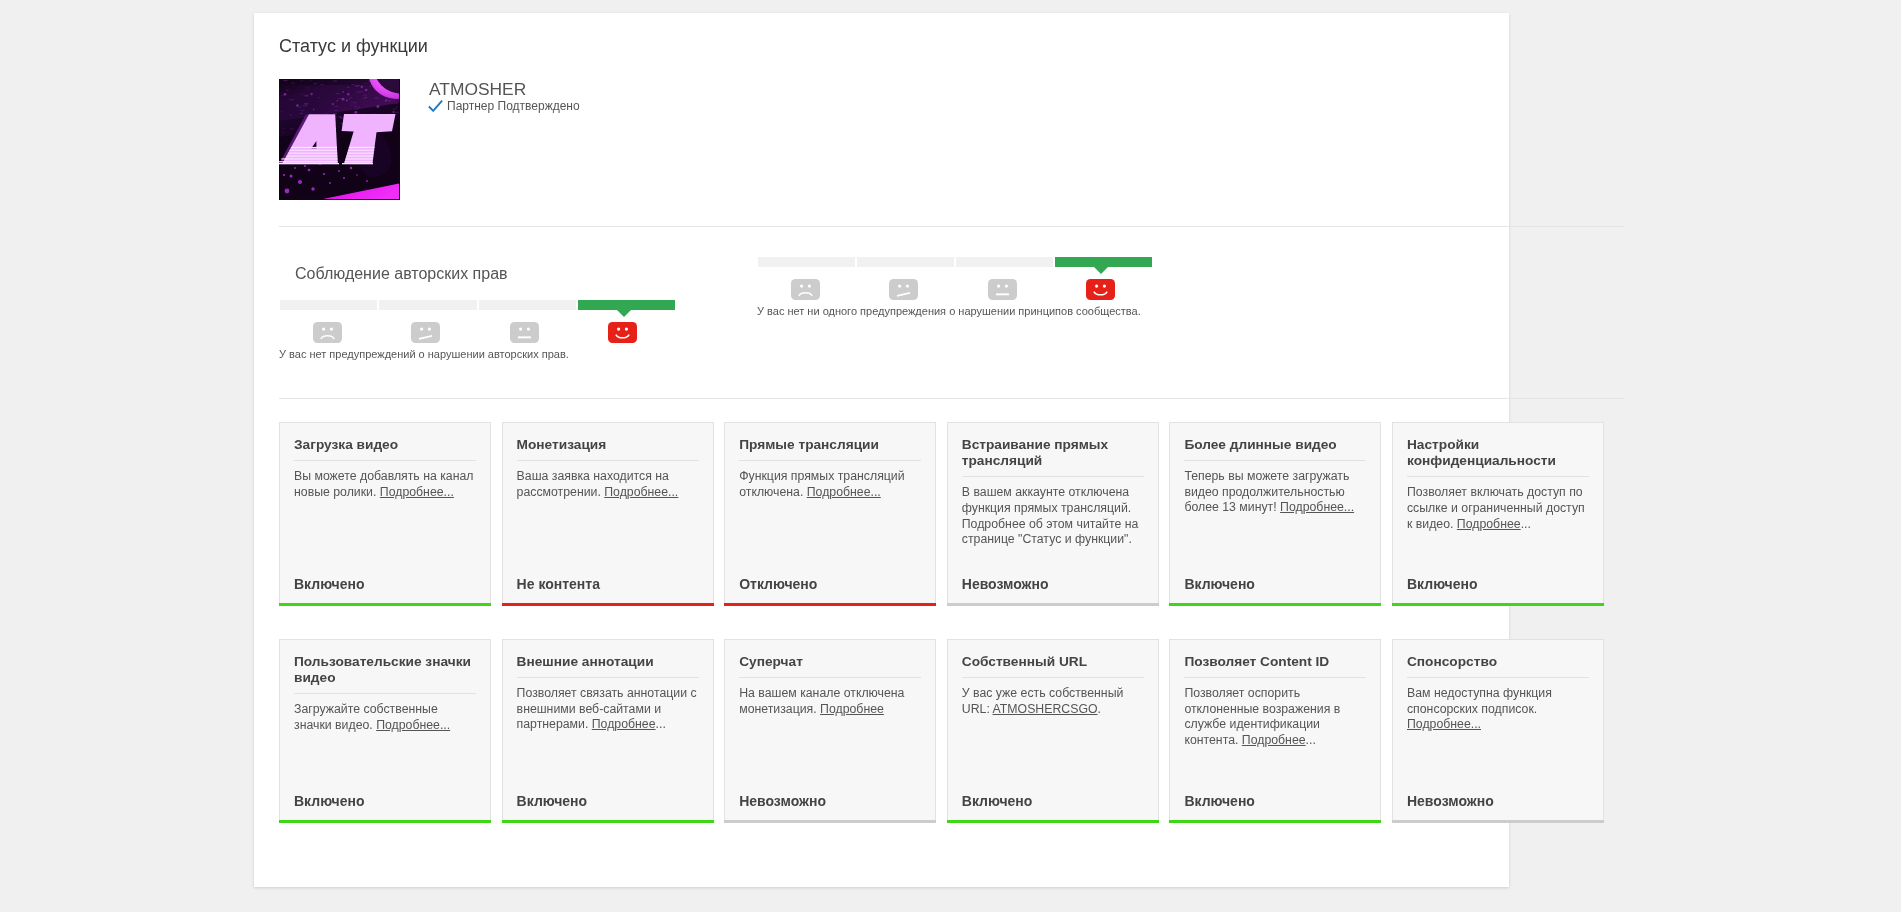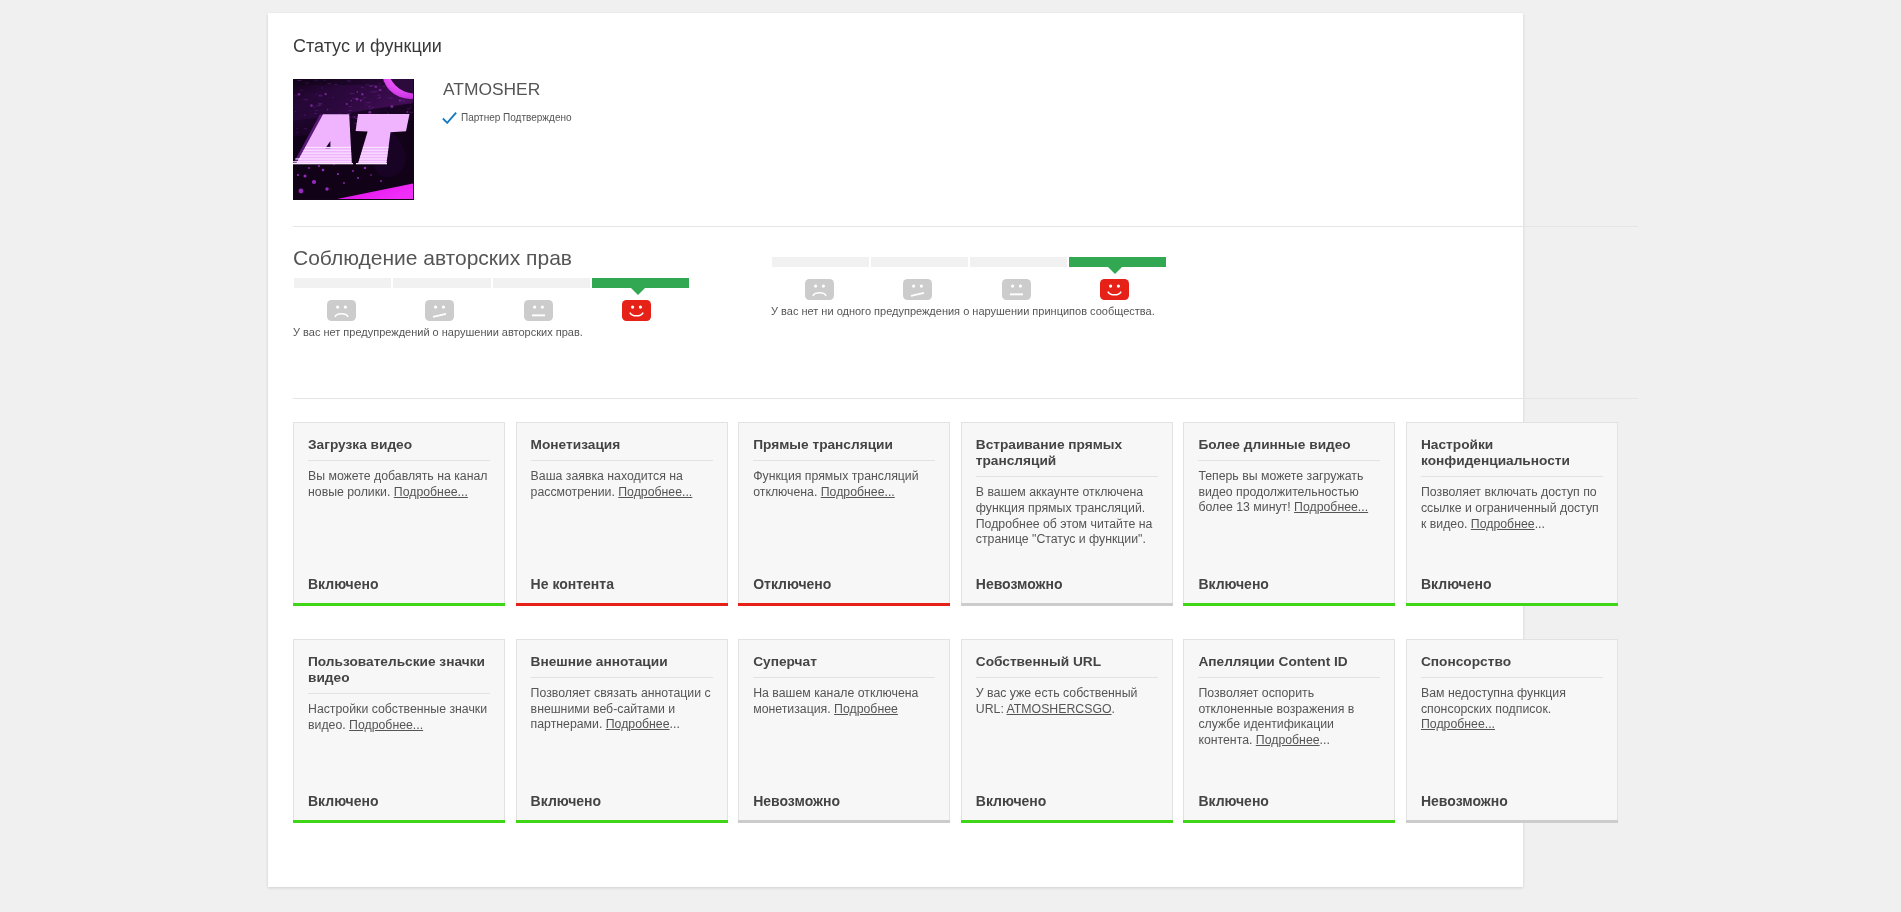--- a/index.html
+++ b/index.html
@@ -2,40 +2,40 @@
 <html lang="ru"><head>
 <meta charset="utf-8">
 <title>Статус и функции</title>
 <style>
   html,body{margin:0;padding:0;}
   body{
     width:1901px;height:912px;overflow:hidden;
     background:#f0f0f0;
     font-family:"Liberation Sans",sans-serif;
   }
-  .page{position:absolute;left:268px;top:13px;width:1255px;height:874px;background:#ffffff;
+  .page{position:absolute;left:254px;top:13px;width:1255px;height:874px;background:#ffffff;
         box-shadow:0 1px 3px rgba(0,0,0,0.14);}
   h1.page-title{font-size:18px;font-weight:400;color:#3a3a3a;margin:0;position:absolute;top:23px;left:25px;line-height:20px;}
 
   
   .channel{position:absolute;top:66px;left:25px;}
   .avatar{position:absolute;left:0;top:0;width:121px;height:121px;overflow:hidden;background:#140418;}
   .chan-meta{position:absolute;left:150px;top:0;}
   .chan-name{font-size:17.4px;color:#555555;font-weight:400;line-height:20px;white-space:nowrap;}
-  .chan-verified{margin-top:12px;font-size:10px;color:#555555;line-height:14px;white-space:nowrap;
+  .chan-verified{font-size:12px;color:#555555;line-height:14px;white-space:nowrap;
                  display:flex;align-items:center;}
   .chk{width:15px;height:12px;margin-right:4px;margin-left:-1px;display:block;flex:none;}
 
   hr.sep{border:0;border-top:1px solid #e5e5e5;margin:0;position:absolute;left:25px;width:1345px;}
 
   
   .strike{position:absolute;top:234px;}
   .strike.a{left:25px;width:396px;}
   .strike.b{left:503px;width:395px;}
-  .strike h2{font-size:21px;font-weight:400;color:#555555;margin:0;line-height:21px;white-space:nowrap;}
+  .strike h2{font-size:16px;font-weight:400;color:#555555;margin:16px;line-height:21px;white-space:nowrap;}
   .bars{margin-top:10px;margin-left:1px;display:flex;gap:2px;height:10px;position:relative;}
   .bar{height:10px;flex:1;position:relative;}
   .bar.off{background:#f1f1f1;}
   .bar.on{background:#32a852;}
   .bar .tri{position:absolute;left:50%;top:10px;margin-left:-9.5px;
       width:0;height:0;border-left:7px solid transparent;border-right:7px solid transparent;
       border-top:7px solid #32a852;}
   .faces{margin-top:12px;margin-left:-1px;width:394px;display:flex;height:21px;}
   .fwrap{flex:1;display:flex;justify-content:center;align-items:flex-start;}
   .fwrap svg{display:block;}
@@ -332,21 +332,21 @@
     <div class="card last">
       <div class="ctitle">Настройки конфиденциальности</div>
       <div class="cline"></div>
       <div class="cbody"><span>Позволяет включать доступ по ссылке и ограниченный доступ к видео. </span><a href="#">Подробнее</a><span>...</span></div>
       <div class="cstatus">Включено</div>
       <div class="cbar" style="background: rgb(62, 214, 23);"></div>
     </div>
     <div class="card">
       <div class="ctitle">Пользовательские значки видео</div>
       <div class="cline"></div>
-      <div class="cbody"><span>Настройки собственные значки видео. </span><a href="#">Подробнее...</a></div>
+      <div class="cbody"><span>Загружайте собственные значки видео. </span><a href="#">Подробнее...</a></div>
       <div class="cstatus">Включено</div>
       <div class="cbar" style="background: rgb(62, 214, 23);"></div>
     </div>
     <div class="card">
       <div class="ctitle">Внешние аннотации</div>
       <div class="cline"></div>
       <div class="cbody"><span>Позволяет связать аннотации с внешними веб-сайтами и партнерами. </span><a href="#">Подробнее</a><span>...</span></div>
       <div class="cstatus">Включено</div>
       <div class="cbar" style="background: rgb(62, 214, 23);"></div>
     </div>
@@ -358,21 +358,21 @@
       <div class="cbar" style="background: rgb(204, 204, 204);"></div>
     </div>
     <div class="card">
       <div class="ctitle">Собственный URL</div>
       <div class="cline"></div>
       <div class="cbody"><span>У вас уже есть собственный URL: </span><a href="#">ATMOSHERCSGO</a><span>.</span></div>
       <div class="cstatus">Включено</div>
       <div class="cbar" style="background: rgb(62, 214, 23);"></div>
     </div>
     <div class="card">
-      <div class="ctitle">Апелляции Content ID</div>
+      <div class="ctitle">Позволяет Content ID</div>
       <div class="cline"></div>
       <div class="cbody"><span>Позволяет оспорить отклоненные возражения в службе идентификации контента. </span><a href="#">Подробнее</a><span>...</span></div>
       <div class="cstatus">Включено</div>
       <div class="cbar" style="background: rgb(62, 214, 23);"></div>
     </div>
     <div class="card last">
       <div class="ctitle">Спонсорство</div>
       <div class="cline"></div>
       <div class="cbody"><span>Вам недоступна функция спонсорских подписок. </span><a href="#">Подробнее...</a></div>
       <div class="cstatus">Невозможно</div>

